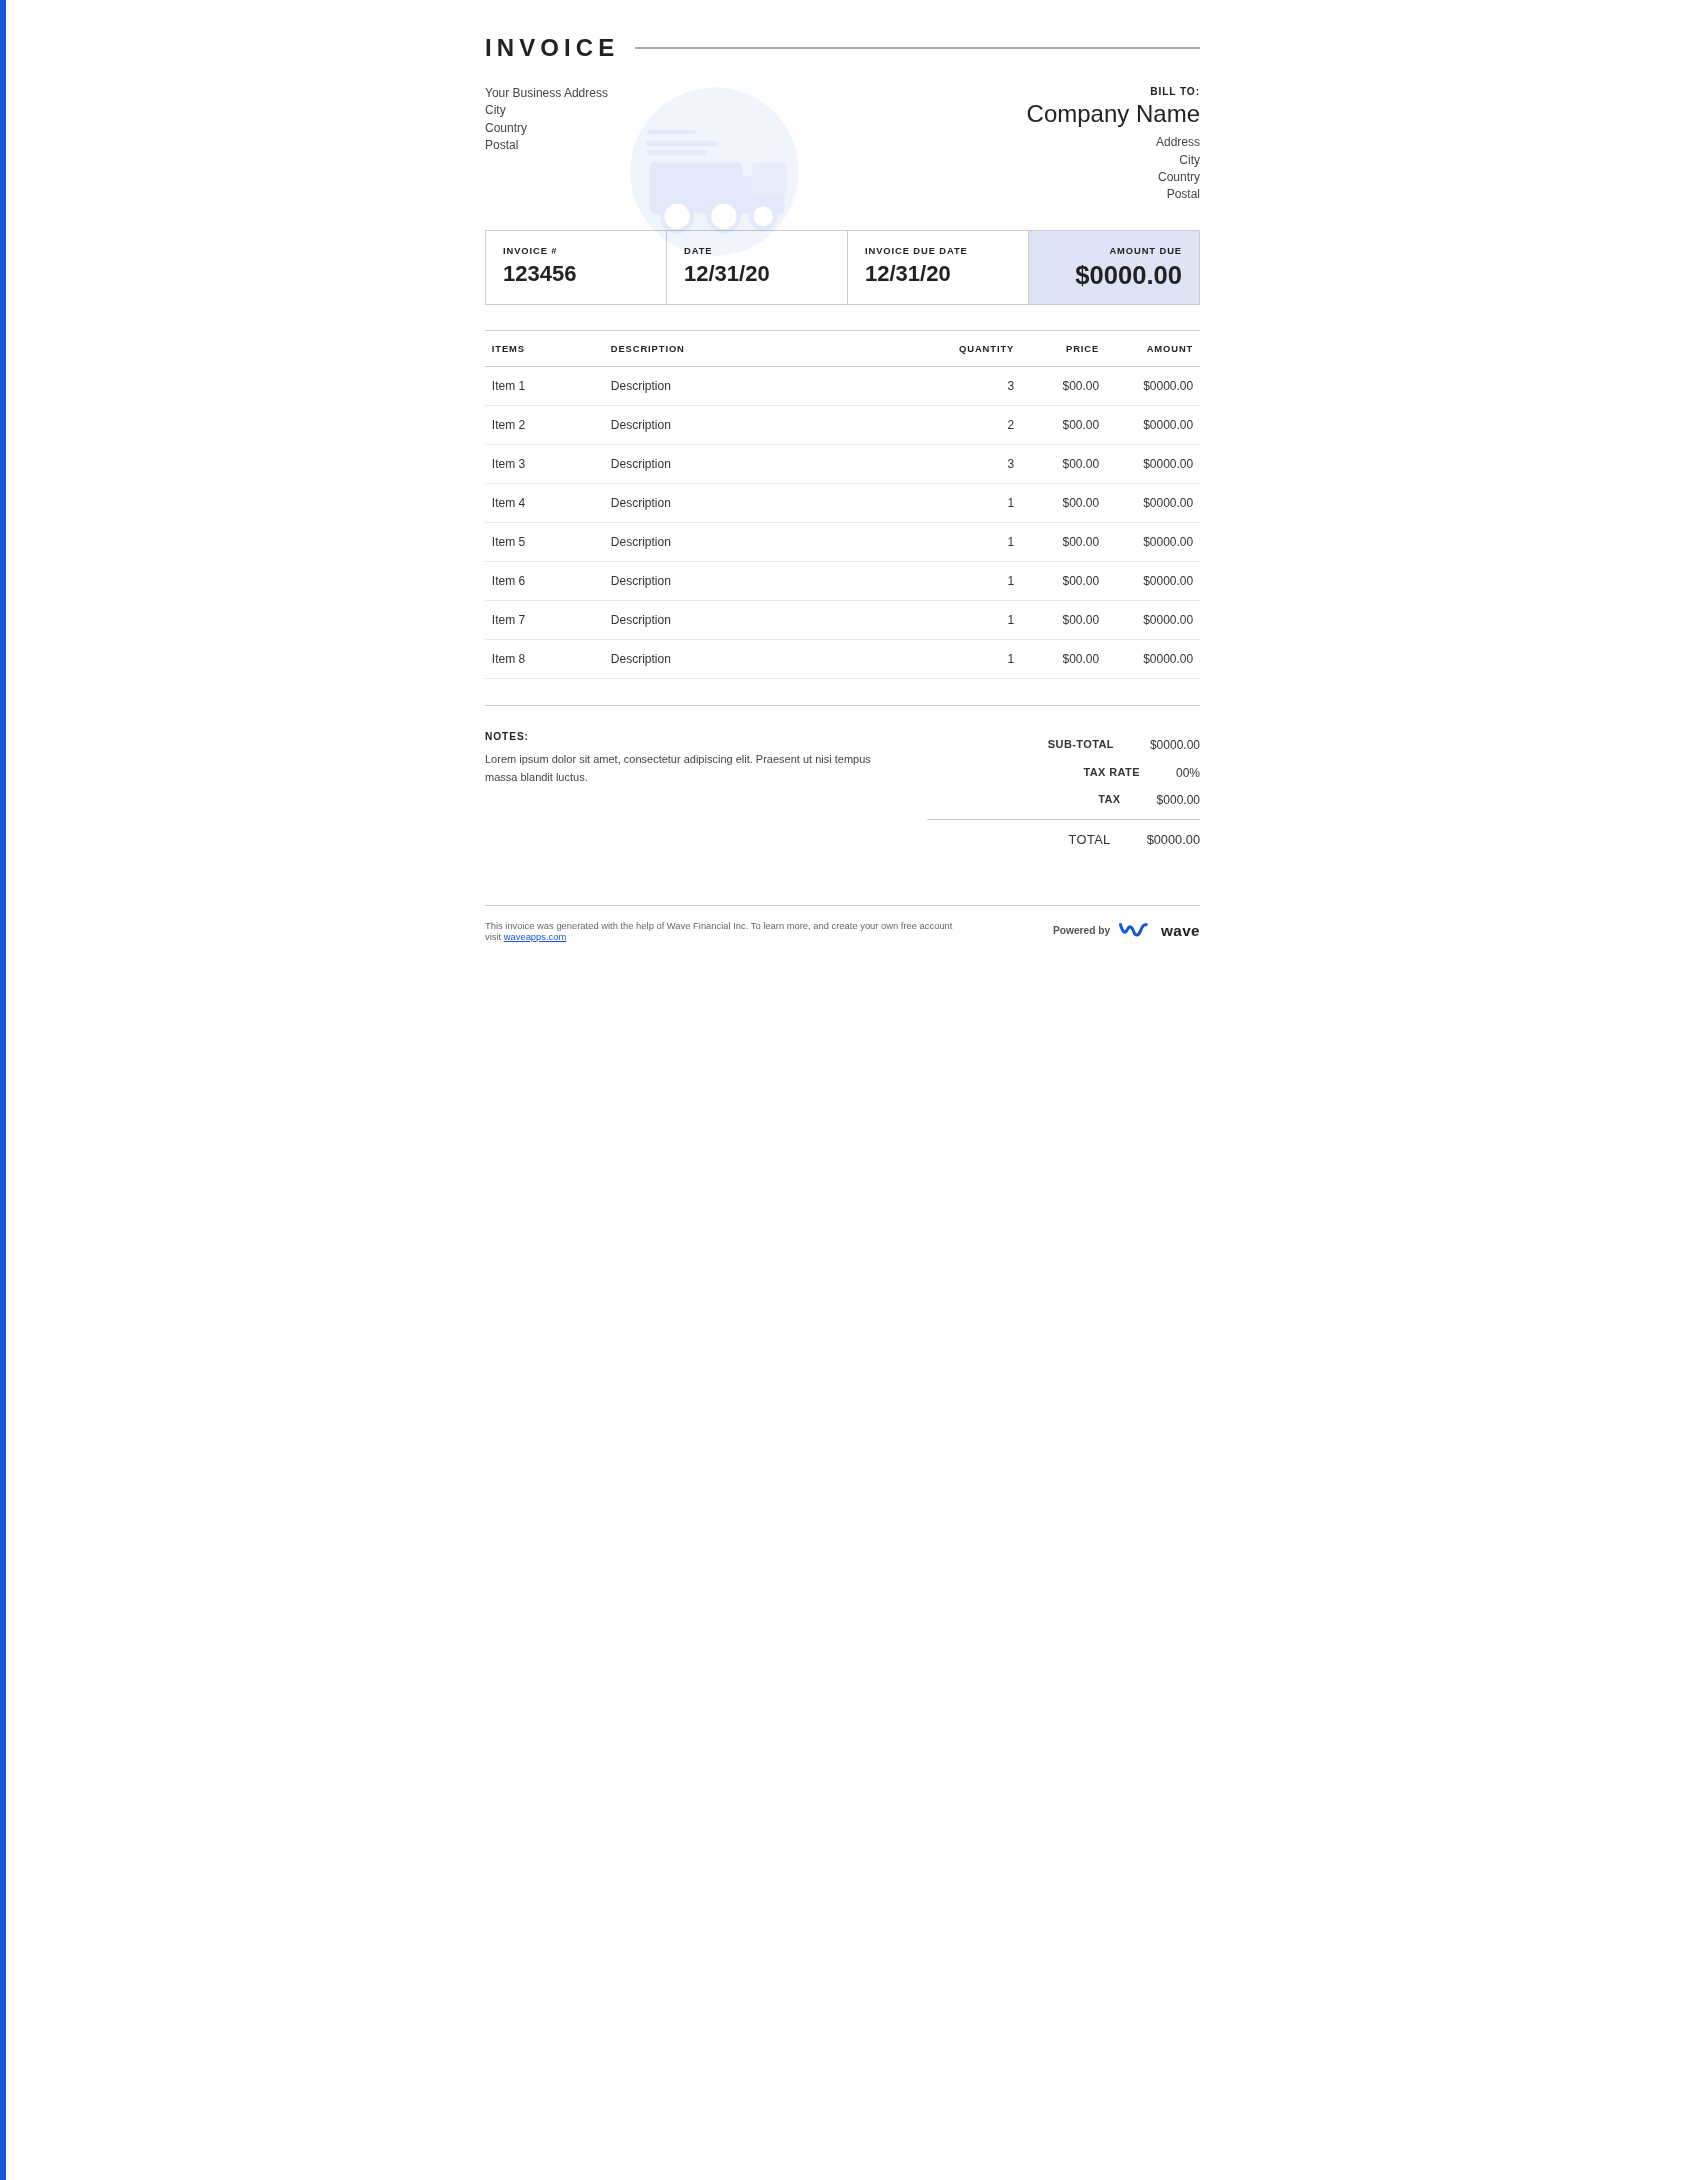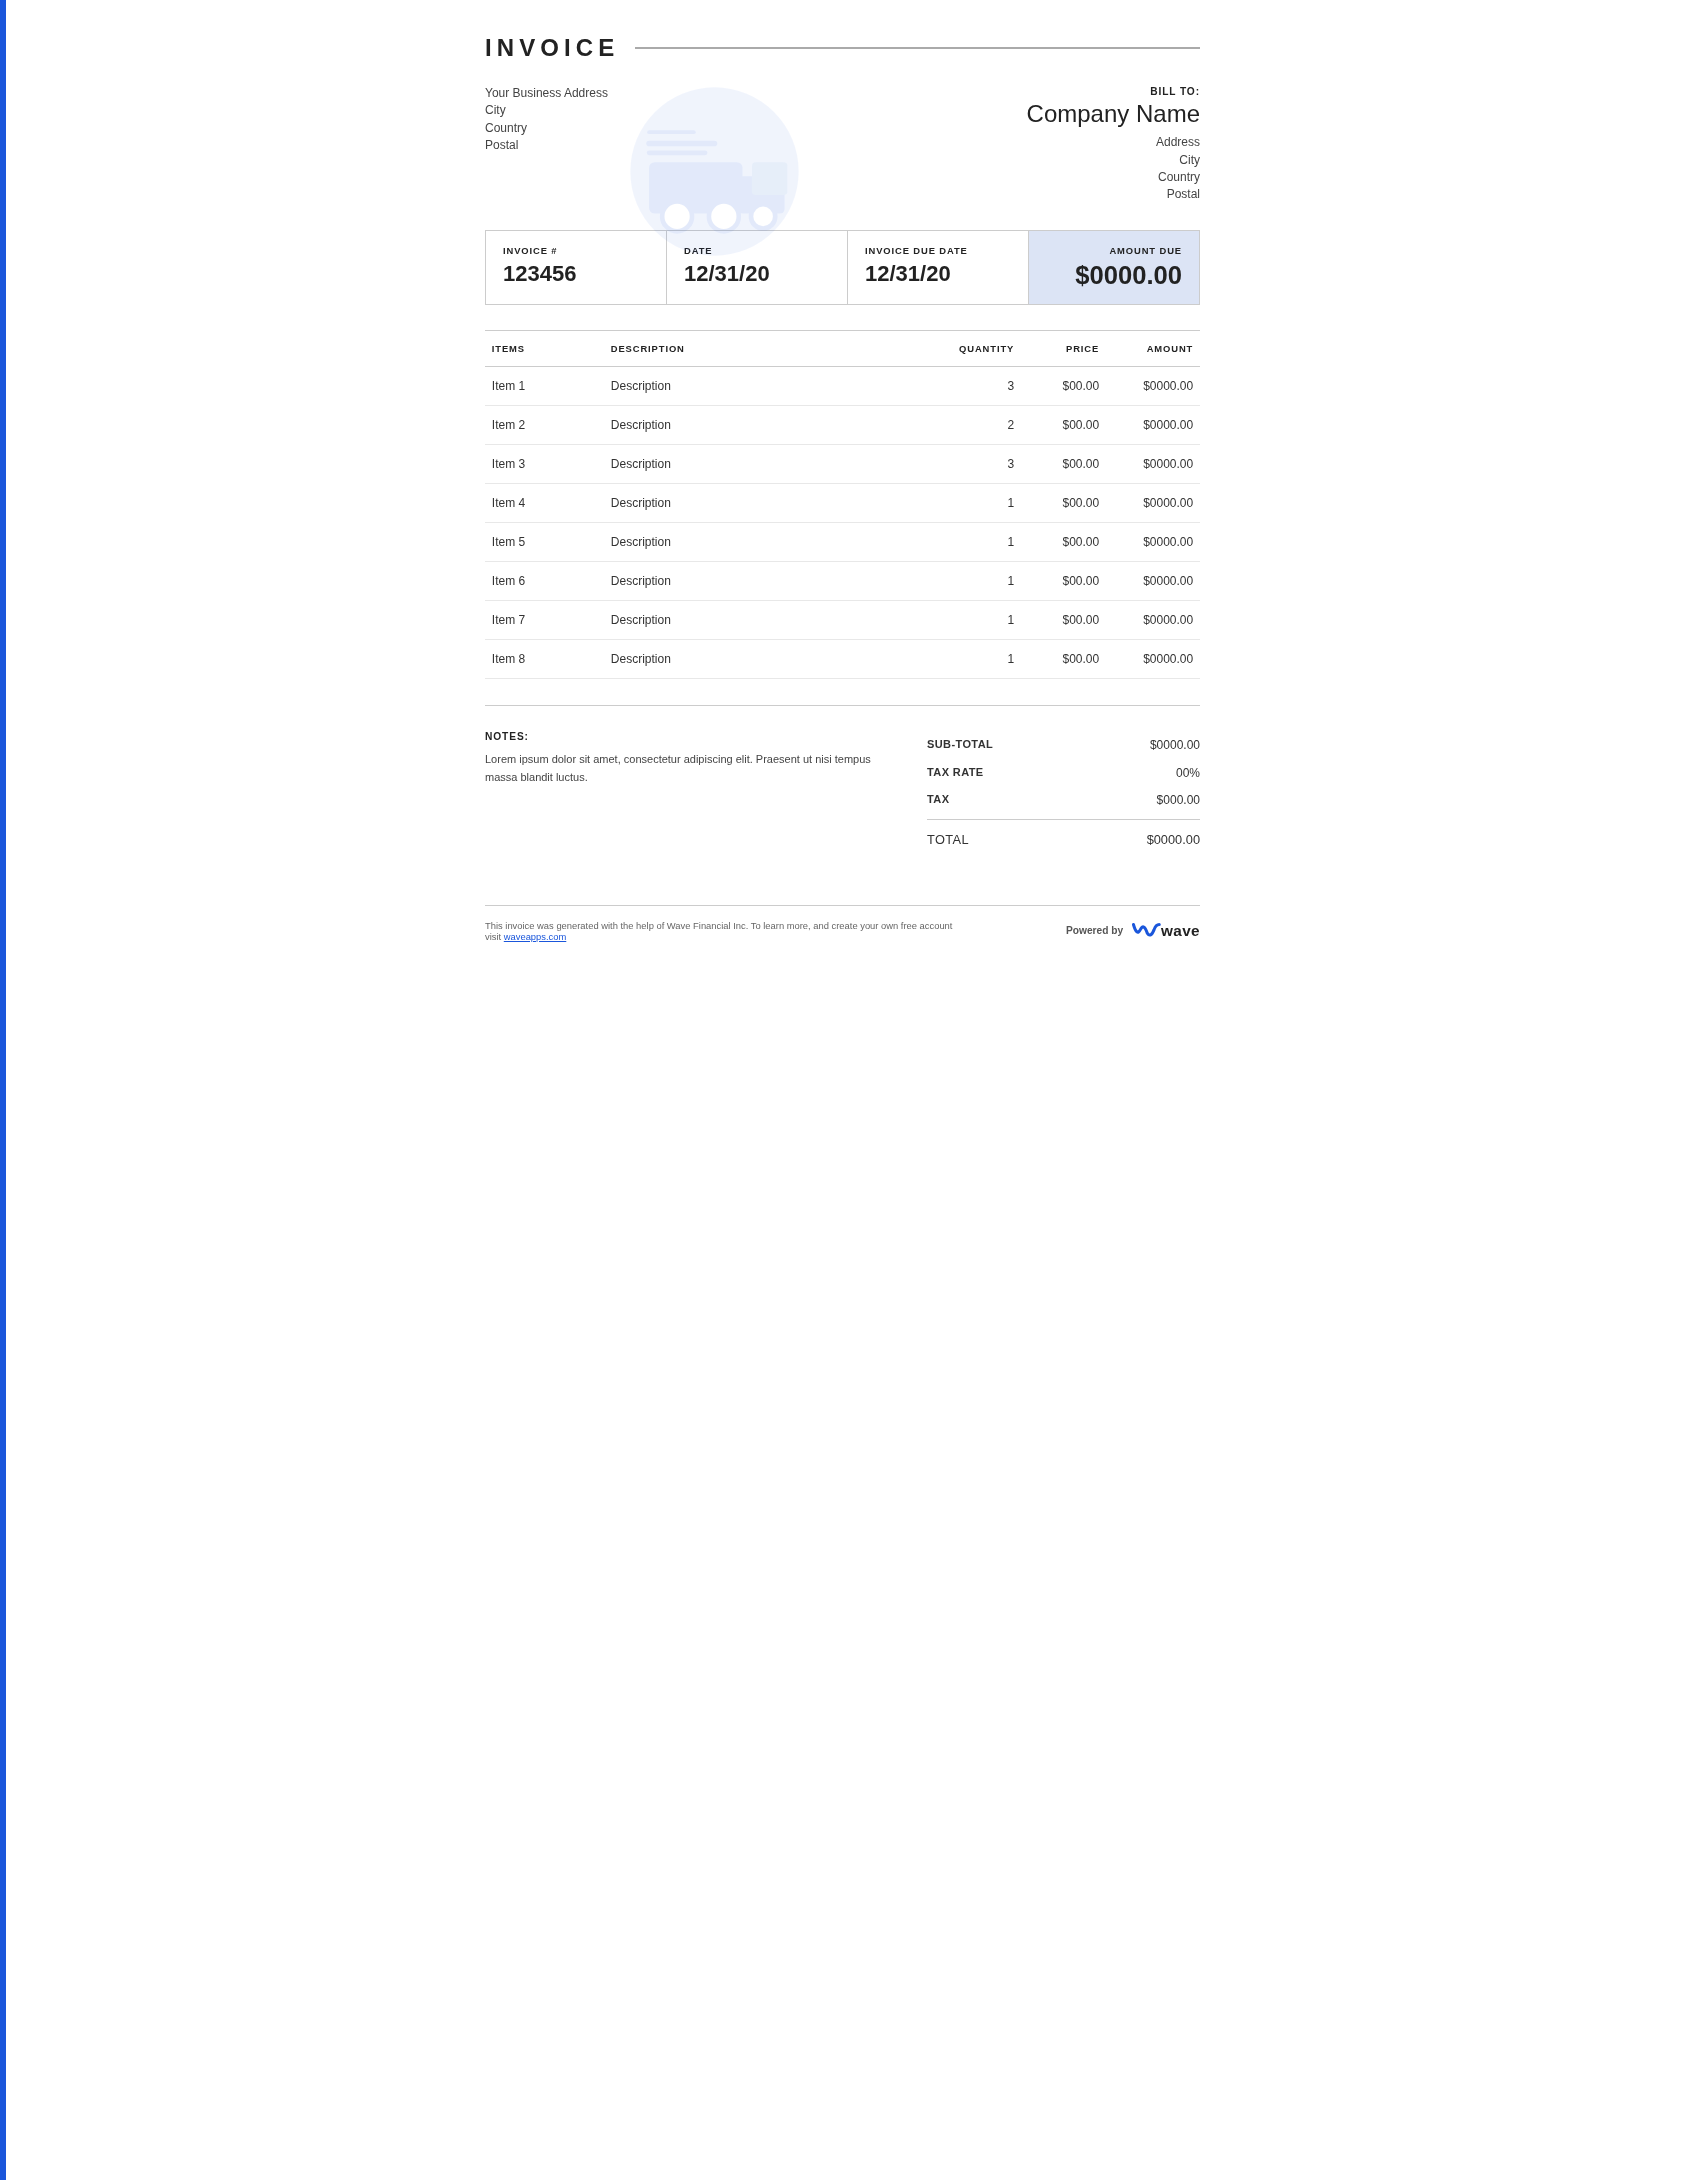--- a/index.html
+++ b/index.html
@@ -207,24 +207,25 @@
     .notes-text {
       font-size: 11px;
       color: #444;
       line-height: 1.6;
     }
     .totals-area {
       min-width: 273px;
     }
     .totals-row {
       display: flex;
-      justify-content: space-between;
+      justify-content: flex-end;
       padding: 6.8px 0;
       font-size: 12px;
       color: #333;
+      gap: 36px;
     }
     .totals-row .tl {
       font-weight: 700;
       font-size: 11px;
       letter-spacing: 0.4px;
     }
     .totals-row .tv {
       font-size: 12px;
     }
     .totals-divider {
@@ -260,21 +261,21 @@
       display: flex;
       align-items: center;
       gap: 6.8px;
       font-size: 10.2px;
       color: #555;
       font-weight: 600;
     }
     .wave-logo {
       display: flex;
       align-items: center;
-      gap: 0;
+      gap: 13px;
     }
     .wave-icon {
       width: 31px;
       height: 19px;
     }
     .wave-text {
       font-size: 15.3px;
       font-weight: 700;
       color: #222;
       letter-spacing: 0.4px;

